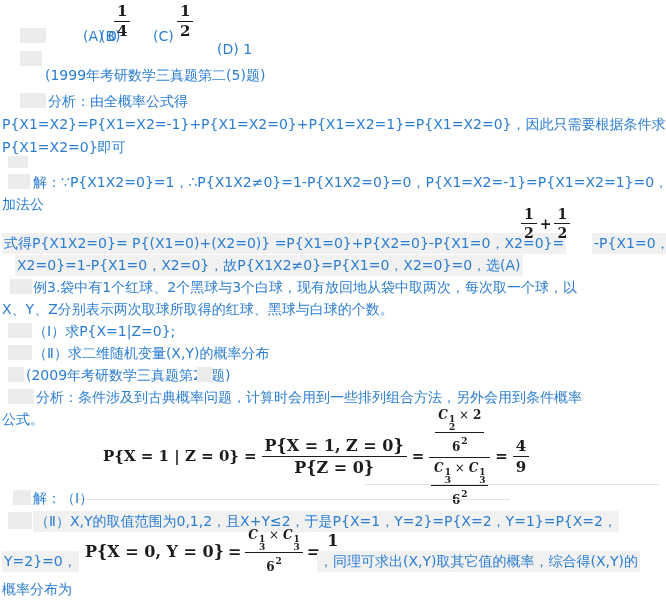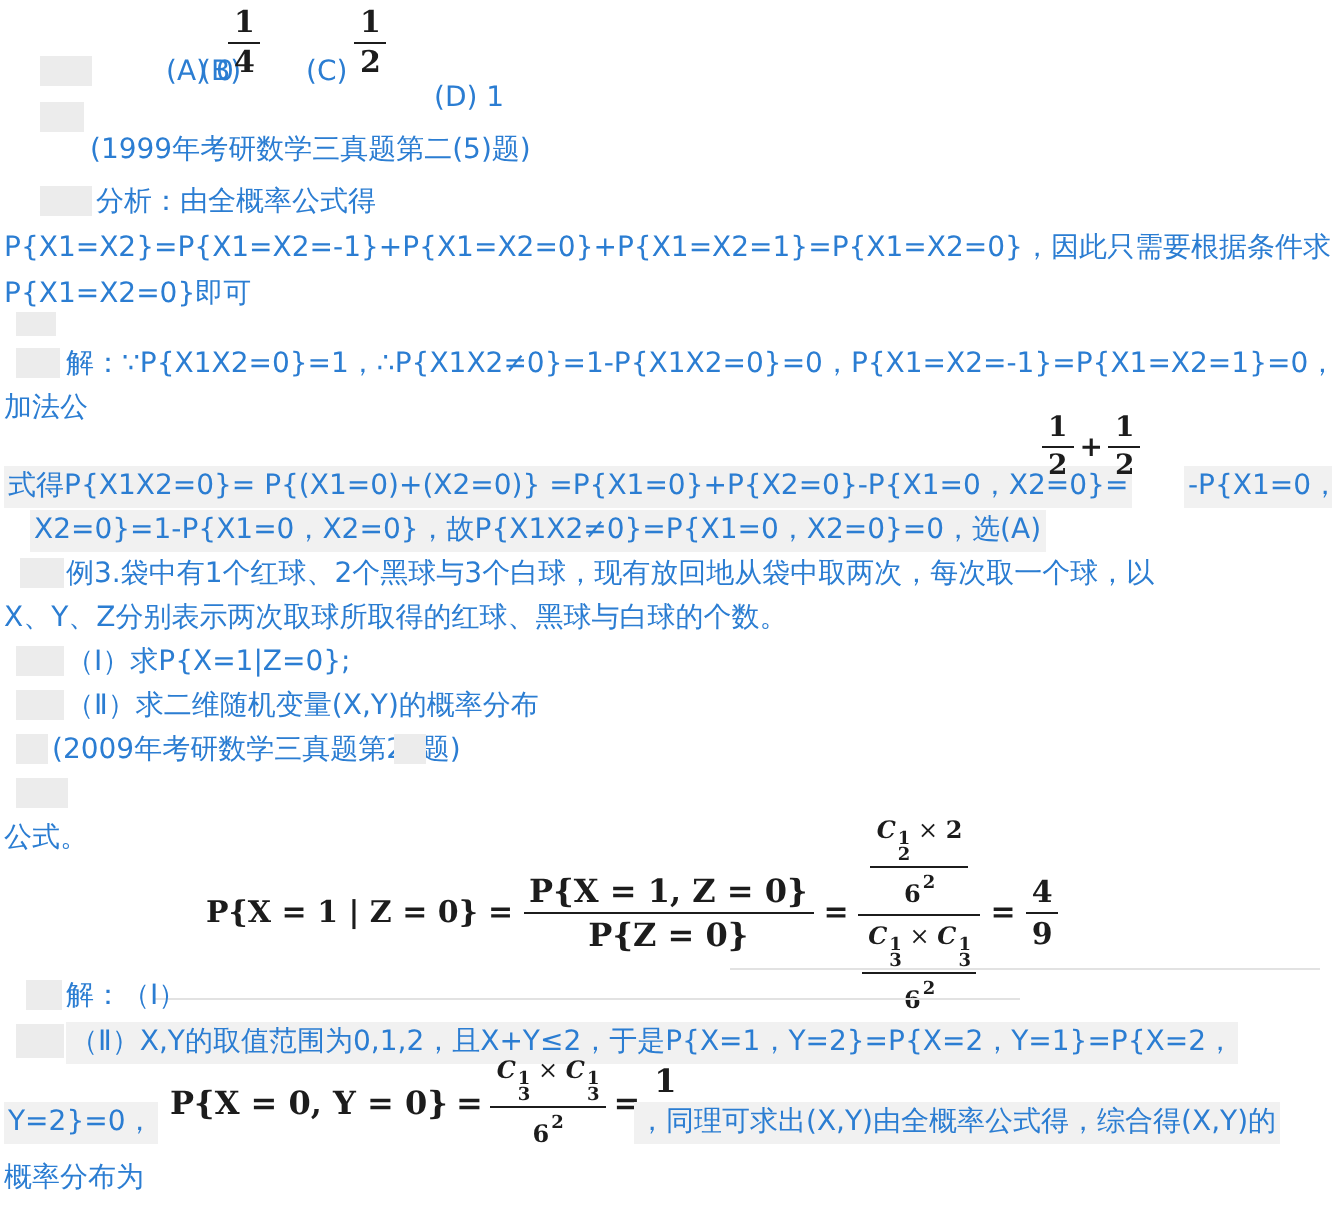--- a/index.html
+++ b/index.html
@@ -88,20 +88,21 @@
   <div class="ln" style="left:33px;top:278px;">例3.袋中有1个红球、2个黑球与3个白球，现有放回地从袋中取两次，每次取一个球，以</div>
   <div class="ln" style="left:2px;top:300px;">X、Y、Z分别表示两次取球所取得的红球、黑球与白球的个数。</div>
   <div class="bar" style="left:8px;top:323px;width:24px;height:15px;"></div>
   <div class="ln" style="left:33px;top:322px;">（Ⅰ）求P{X=1|Z=0};</div>
   <div class="bar" style="left:8px;top:345px;width:24px;height:15px;"></div>
   <div class="ln" style="left:33px;top:344px;">（Ⅱ）求二维随机变量(X,Y)的概率分布</div>
   <div class="bar" style="left:8px;top:367px;width:16px;height:15px;"></div>
   <div class="ln" style="left:26px;top:366px;">(2009年考研数学三真题第23题)</div>
   <div class="bar" style="left:197px;top:367px;width:16px;height:15px;"></div>
   <div class="bar" style="left:8px;top:389px;width:26px;height:15px;"></div>
+  <div class="ln" style="left:36px;top:388px;">分析：条件涉及到古典概率问题，计算时会用到一些排列组合方法，另外会用到条件概率</div>
   <div class="ln" style="left:2px;top:410px;">公式。</div>
 
   <div class="mrow math" style="left:103px;top:415px;height:82px;">
     <span class="b fs15">P{X = 1 | Z = 0}</span>
     <span class="b fs15">=</span>
     <span class="fr fs14">
       <span class="n b">P{X = 1, Z = 0}</span>
       <span class="d b">P{Z = 0}</span>
     </span>
     <span class="b fs15">=</span>
@@ -170,16 +171,16 @@
       </span>
       <span class="d pw"><span class="pb">6</span><span class="px">2</span></span>
     </span>
     <span class="b fs14">=</span>
     <span class="fr fs14 b">
       <span class="n">1</span>
       <span class="d">4</span>
     </span>
   </div>
 
-  <div class="ln hl" style="left:317px;top:551px;">，同理可求出(X,Y)由全概率公式得，综合得(X,Y)的</div>
+  <div class="ln hl" style="left:317px;top:551px;">，同理可求出(X,Y)取其它值的概率，综合得(X,Y)的</div>
   <div class="ln" style="left:2px;top:580px;">概率分布为</div>
 
 </div>
 
 </body></html>

